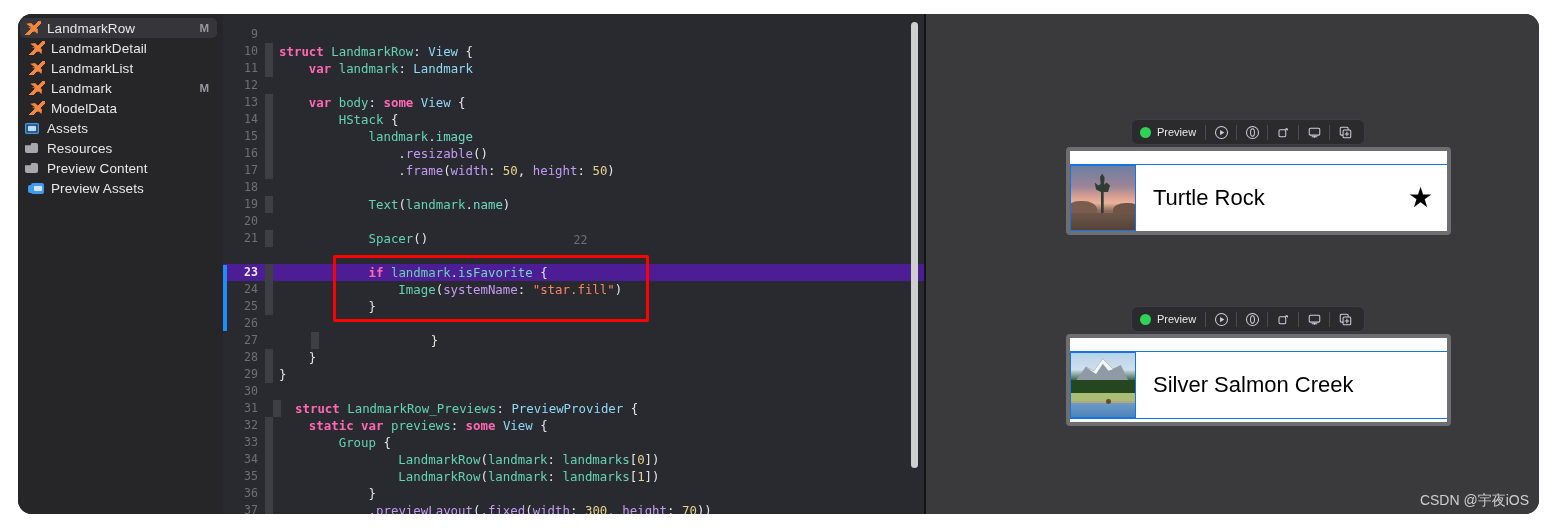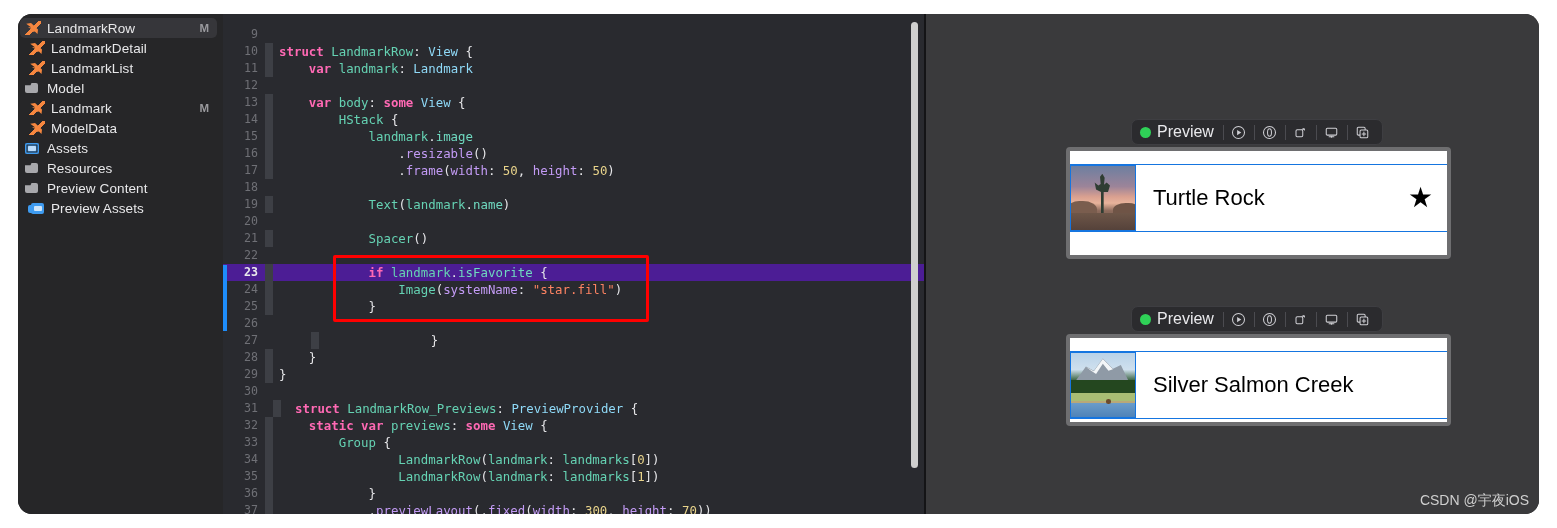--- a/index.html
+++ b/index.html
@@ -230,21 +230,21 @@
   }
   .pv-dot {
     width: 11px; height: 11px;
     border-radius: 50%;
     background: #2fd157;
     margin-right: 6px;
     margin-left: 3px;
   }
   .pv-label {
     color: #e9e9ec;
-    font-size: 16px;
+    font-size: 11px;
     margin-right: 8px;
     font-family: "Liberation Sans", sans-serif;
   }
   .pv-sep {
     width: 1px; height: 15px;
     background: #4b4b50;
     margin: 0 1px;
   }
   .pv-btn {
     width: 28px; height: 22px;
@@ -396,25 +396,20 @@
       <span class="lbl">LandmarkDetail</span>
       <span class="badge"></span>
     </div>
 
     <div class="nav-row" style="padding-left:10px;">
       <span class="ic ic-swift"></span>
       <span class="lbl">LandmarkList</span>
       <span class="badge"></span>
     </div>
 
-    <div class="nav-row">
-      <span class="ic ic-folder"></span>
-      <span class="lbl">Model</span>
-      <span class="badge"></span>
-    </div>
 
     <div class="nav-row" style="padding-left:10px;">
       <span class="ic ic-swift"></span>
       <span class="lbl">Landmark</span>
       <span class="badge">M</span>
     </div>
 
     <div class="nav-row" style="padding-left:10px;">
       <span class="ic ic-swift"></span>
       <span class="lbl">ModelData</span>
@@ -456,21 +451,21 @@
         <div class="code-line" style="position: absolute; left: 0px; right: 0px; top: 63px;"><div class="gutter">12</div><div class="foldbar"></div><div class="code-text"></div></div>
         <div class="code-line" style="position: absolute; left: 0px; right: 0px; top: 80px;"><div class="gutter">13</div><div class="foldbar on"></div><div class="code-text">    <span class="kw">var</span> <span class="fn">body</span><span class="plain">:</span> <span class="kw">some</span> <span class="type">View</span> <span class="plain">{</span></div></div>
         <div class="code-line" style="position: absolute; left: 0px; right: 0px; top: 97px;"><div class="gutter">14</div><div class="foldbar on"></div><div class="code-text">        <span class="fn">HStack</span> <span class="plain">{</span></div></div>
         <div class="code-line" style="position: absolute; left: 0px; right: 0px; top: 114px;"><div class="gutter">15</div><div class="foldbar on"></div><div class="code-text">            <span class="fn">landmark</span><span class="plain">.</span><span class="prop">image</span></div></div>
         <div class="code-line" style="position: absolute; left: 0px; right: 0px; top: 131px;"><div class="gutter">16</div><div class="foldbar on"></div><div class="code-text">                <span class="plain">.</span><span class="meth">resizable</span><span class="plain">()</span></div></div>
         <div class="code-line" style="position: absolute; left: 0px; right: 0px; top: 148px;"><div class="gutter">17</div><div class="foldbar on"></div><div class="code-text">                <span class="plain">.</span><span class="meth">frame</span><span class="plain">(</span><span class="param">width</span><span class="plain">:</span> <span class="num">50</span><span class="plain">,</span> <span class="param">height</span><span class="plain">:</span> <span class="num">50</span><span class="plain">)</span></div></div>
         <div class="code-line" style="position: absolute; left: 0px; right: 0px; top: 165px; justify-content: space-between;"><div class="gutter">18</div><div class="foldbar"></div><div class="code-text"></div></div>
         <div class="code-line" style="position: absolute; left: 0px; right: 0px; top: 182px;"><div class="gutter">19</div><div class="foldbar on"></div><div class="code-text">            <span class="fn">Text</span><span class="plain">(</span><span class="fn">landmark</span><span class="plain">.</span><span class="prop">name</span><span class="plain">)</span></div></div>
         <div class="code-line" style="position: absolute; left: 0px; right: 0px; top: 199px;"><div class="gutter">20</div><div class="foldbar"></div><div class="code-text"></div></div>
         <div class="code-line" style="position: absolute; left: 0px; right: 0px; top: 216px;"><div class="gutter">21</div><div class="foldbar on"></div><div class="code-text">            <span class="fn">Spacer</span><span class="plain">()</span></div></div>
-        <div class="code-line" style="position: absolute; left: 0px; right: 0px; top: 233px;"><div class="gutter">22</div><div class="foldbar"></div><div class="code-text"></div></div>
+        <div class="code-line" style="position: absolute; left: 0px; right: 0px; top: 218px; flex-direction: column;"><div class="gutter">22</div><div class="foldbar"></div><div class="code-text"></div></div>
         <div class="code-line current" style="position: absolute; left: 0px; right: 0px; top: 250px;"><div class="gutter">23</div><div class="foldbar on"></div><div class="code-text">            <span class="kw">if</span> <span class="fn">landmark</span><span class="plain">.</span><span class="prop">isFavorite</span> <span class="plain">{</span></div></div>
         <div class="code-line" style="position: absolute; left: 0px; right: 0px; top: 267px;"><div class="gutter">24</div><div class="foldbar on"></div><div class="code-text">                <span class="fn">Image</span><span class="plain">(</span><span class="param">systemName</span><span class="plain">:</span> <span class="str">"star.fill"</span><span class="plain">)</span></div></div>
         <div class="code-line" style="position: absolute; left: 0px; right: 0px; top: 284px;"><div class="gutter">25</div><div class="foldbar on"></div><div class="code-text">            <span class="plain">}</span></div></div>
         <div class="code-line" style="position: absolute; left: 0px; right: 0px; top: 301px;"><div class="gutter">26</div><div class="foldbar"></div><div class="code-text"></div></div>
         <div class="code-line" style="position: absolute; left: 0px; right: 0px; top: 318px; gap: 46px;"><div class="gutter">27</div><div class="foldbar on"></div><div class="code-text">        <span class="plain">}</span></div></div>
         <div class="code-line" style="position: absolute; left: 0px; right: 0px; top: 335px;"><div class="gutter">28</div><div class="foldbar on"></div><div class="code-text">    <span class="plain">}</span></div></div>
         <div class="code-line" style="position: absolute; left: 0px; right: 0px; top: 352px;"><div class="gutter">29</div><div class="foldbar on"></div><div class="code-text"><span class="plain">}</span></div></div>
         <div class="code-line" style="position: absolute; left: 0px; right: 0px; top: 369px;"><div class="gutter">30</div><div class="foldbar"></div><div class="code-text"></div></div>
         <div class="code-line" style="position: absolute; left: 0px; right: 0px; top: 386px; gap: 8px;"><div class="gutter">31</div><div class="foldbar on"></div><div class="code-text"><span class="kw">struct</span> <span class="fn">LandmarkRow_Previews</span><span class="plain">:</span> <span class="type">PreviewProvider</span> <span class="plain">{</span></div></div>
         <div class="code-line" style="position: absolute; left: 0px; right: 0px; top: 403px;"><div class="gutter">32</div><div class="foldbar on"></div><div class="code-text">    <span class="kw">static</span> <span class="kw">var</span> <span class="fn">previews</span><span class="plain">:</span> <span class="kw">some</span> <span class="type">View</span> <span class="plain">{</span></div></div>
@@ -526,21 +521,21 @@
       <span class="pv-sep"></span>
       <span class="pv-btn">
         <svg width="15" height="15" viewBox="0 0 16 16">
             <rect x="2.4" y="2.4" width="8.4" height="8.4" rx="1.2" fill="none" stroke="#cfcfd4" stroke-width="1.1"></rect>
             <rect x="5.4" y="5.4" width="8.2" height="8.2" rx="1.2" fill="#2b2b2e" stroke="#cfcfd4" stroke-width="1.1"></rect>
             <path d="M9.5 7.6 V11.4 M7.6 9.5 H11.4" stroke="#cfcfd4" stroke-width="1.1" stroke-linecap="round"></path>
           </svg>
       </span>
     </div>
 
-    <div class="pv-card" style="left:140px; top:133px; width:385px; height:112px;">
+    <div class="pv-card" style="left:140px; top:133px; width:385px; height:88px;">
       <div class="row-inner" style="top:13px; height:68px;">
         <div class="row-thumb">
           <div class="art-desert">
             <div class="rockL"></div>
               <div class="rockR"></div>
             <div class="tree"></div>
               <div class="ground"></div>
           </div>
         </div>
         <div class="row-title">Turtle Rock</div>

